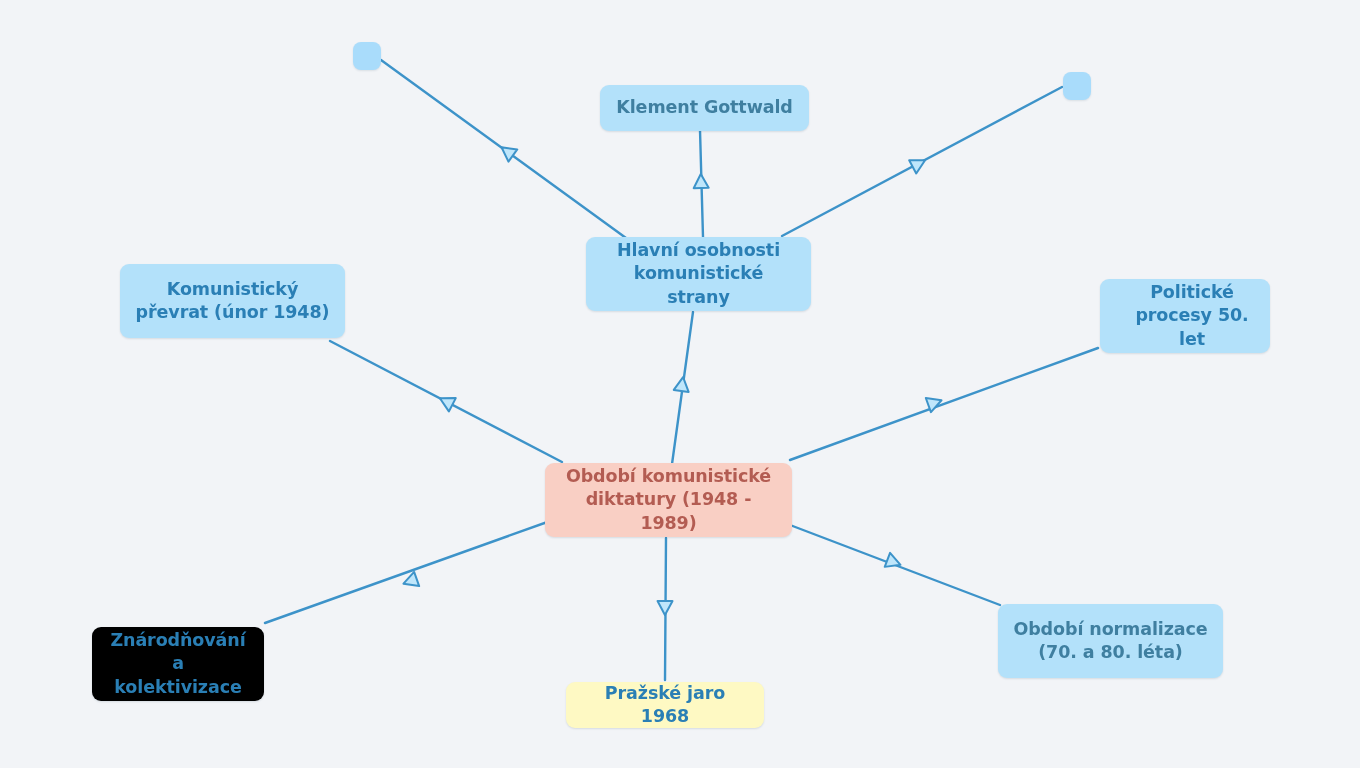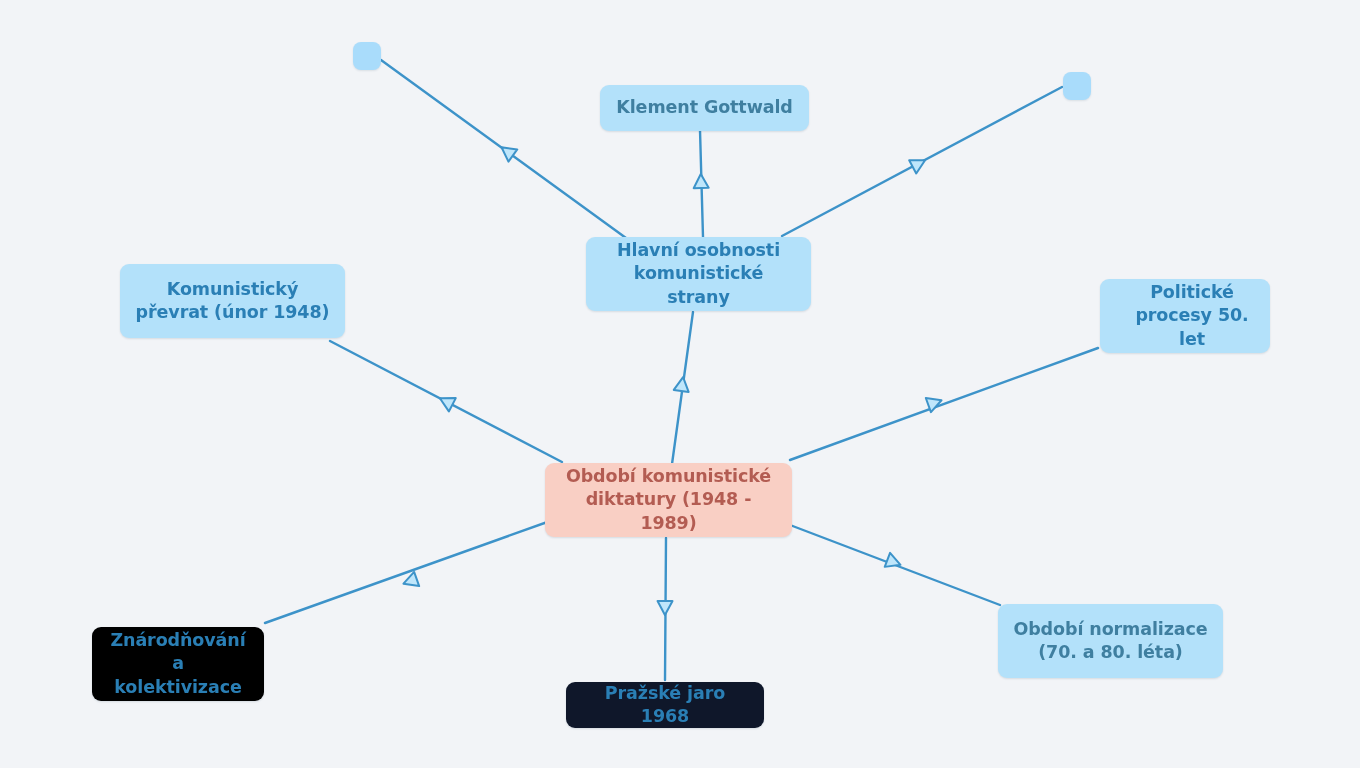--- a/index.html
+++ b/index.html
@@ -122,21 +122,21 @@
 převrat (únor 1948)</span>
       </div>
       <div class="node child" style="left: 1100px; top: 279px; width: 170px; height: 74px; background: rgb(179, 225, 250); color: rgb(42, 127, 181); padding-left: 28px;">
         <span class="node-label">Politické
 procesy 50. let</span>
       </div>
       <div class="node child" style="left: 92px; top: 627px; width: 172px; height: 74px; background: #000000; color: rgb(42, 127, 181);">
         <span class="node-label">Znárodňování
 a kolektivizace</span>
       </div>
-      <div class="node child" style="left: 566px; top: 682px; width: 198px; height: 46px; background: #0f172a; color: rgb(42, 127, 181);">
+      <div class="node child" style="left: 566px; top: 682px; width: 198px; height: 46px; background: #fef9c3; color: rgb(42, 127, 181);">
         <span class="node-label">Pražské jaro 1968</span>
       </div>
       <div class="node child-dark" style="left: 998px; top: 590px; width: 225px; height: 74px; background: rgb(179, 225, 250); color: rgb(63, 127, 160); margin-top: 14px;">
         <span class="node-label">Období normalizace
 (70. a 80. léta)</span>
       </div>
       <div class="node child blank" style="left: 353px; top: 42px; width: 28px; height: 28px; background: rgb(169, 220, 251);"></div>
       <div class="node child blank" style="left: 1063px; top: 72px; width: 28px; height: 28px; background: rgb(169, 220, 251);"></div>
     </div>
 </div>

